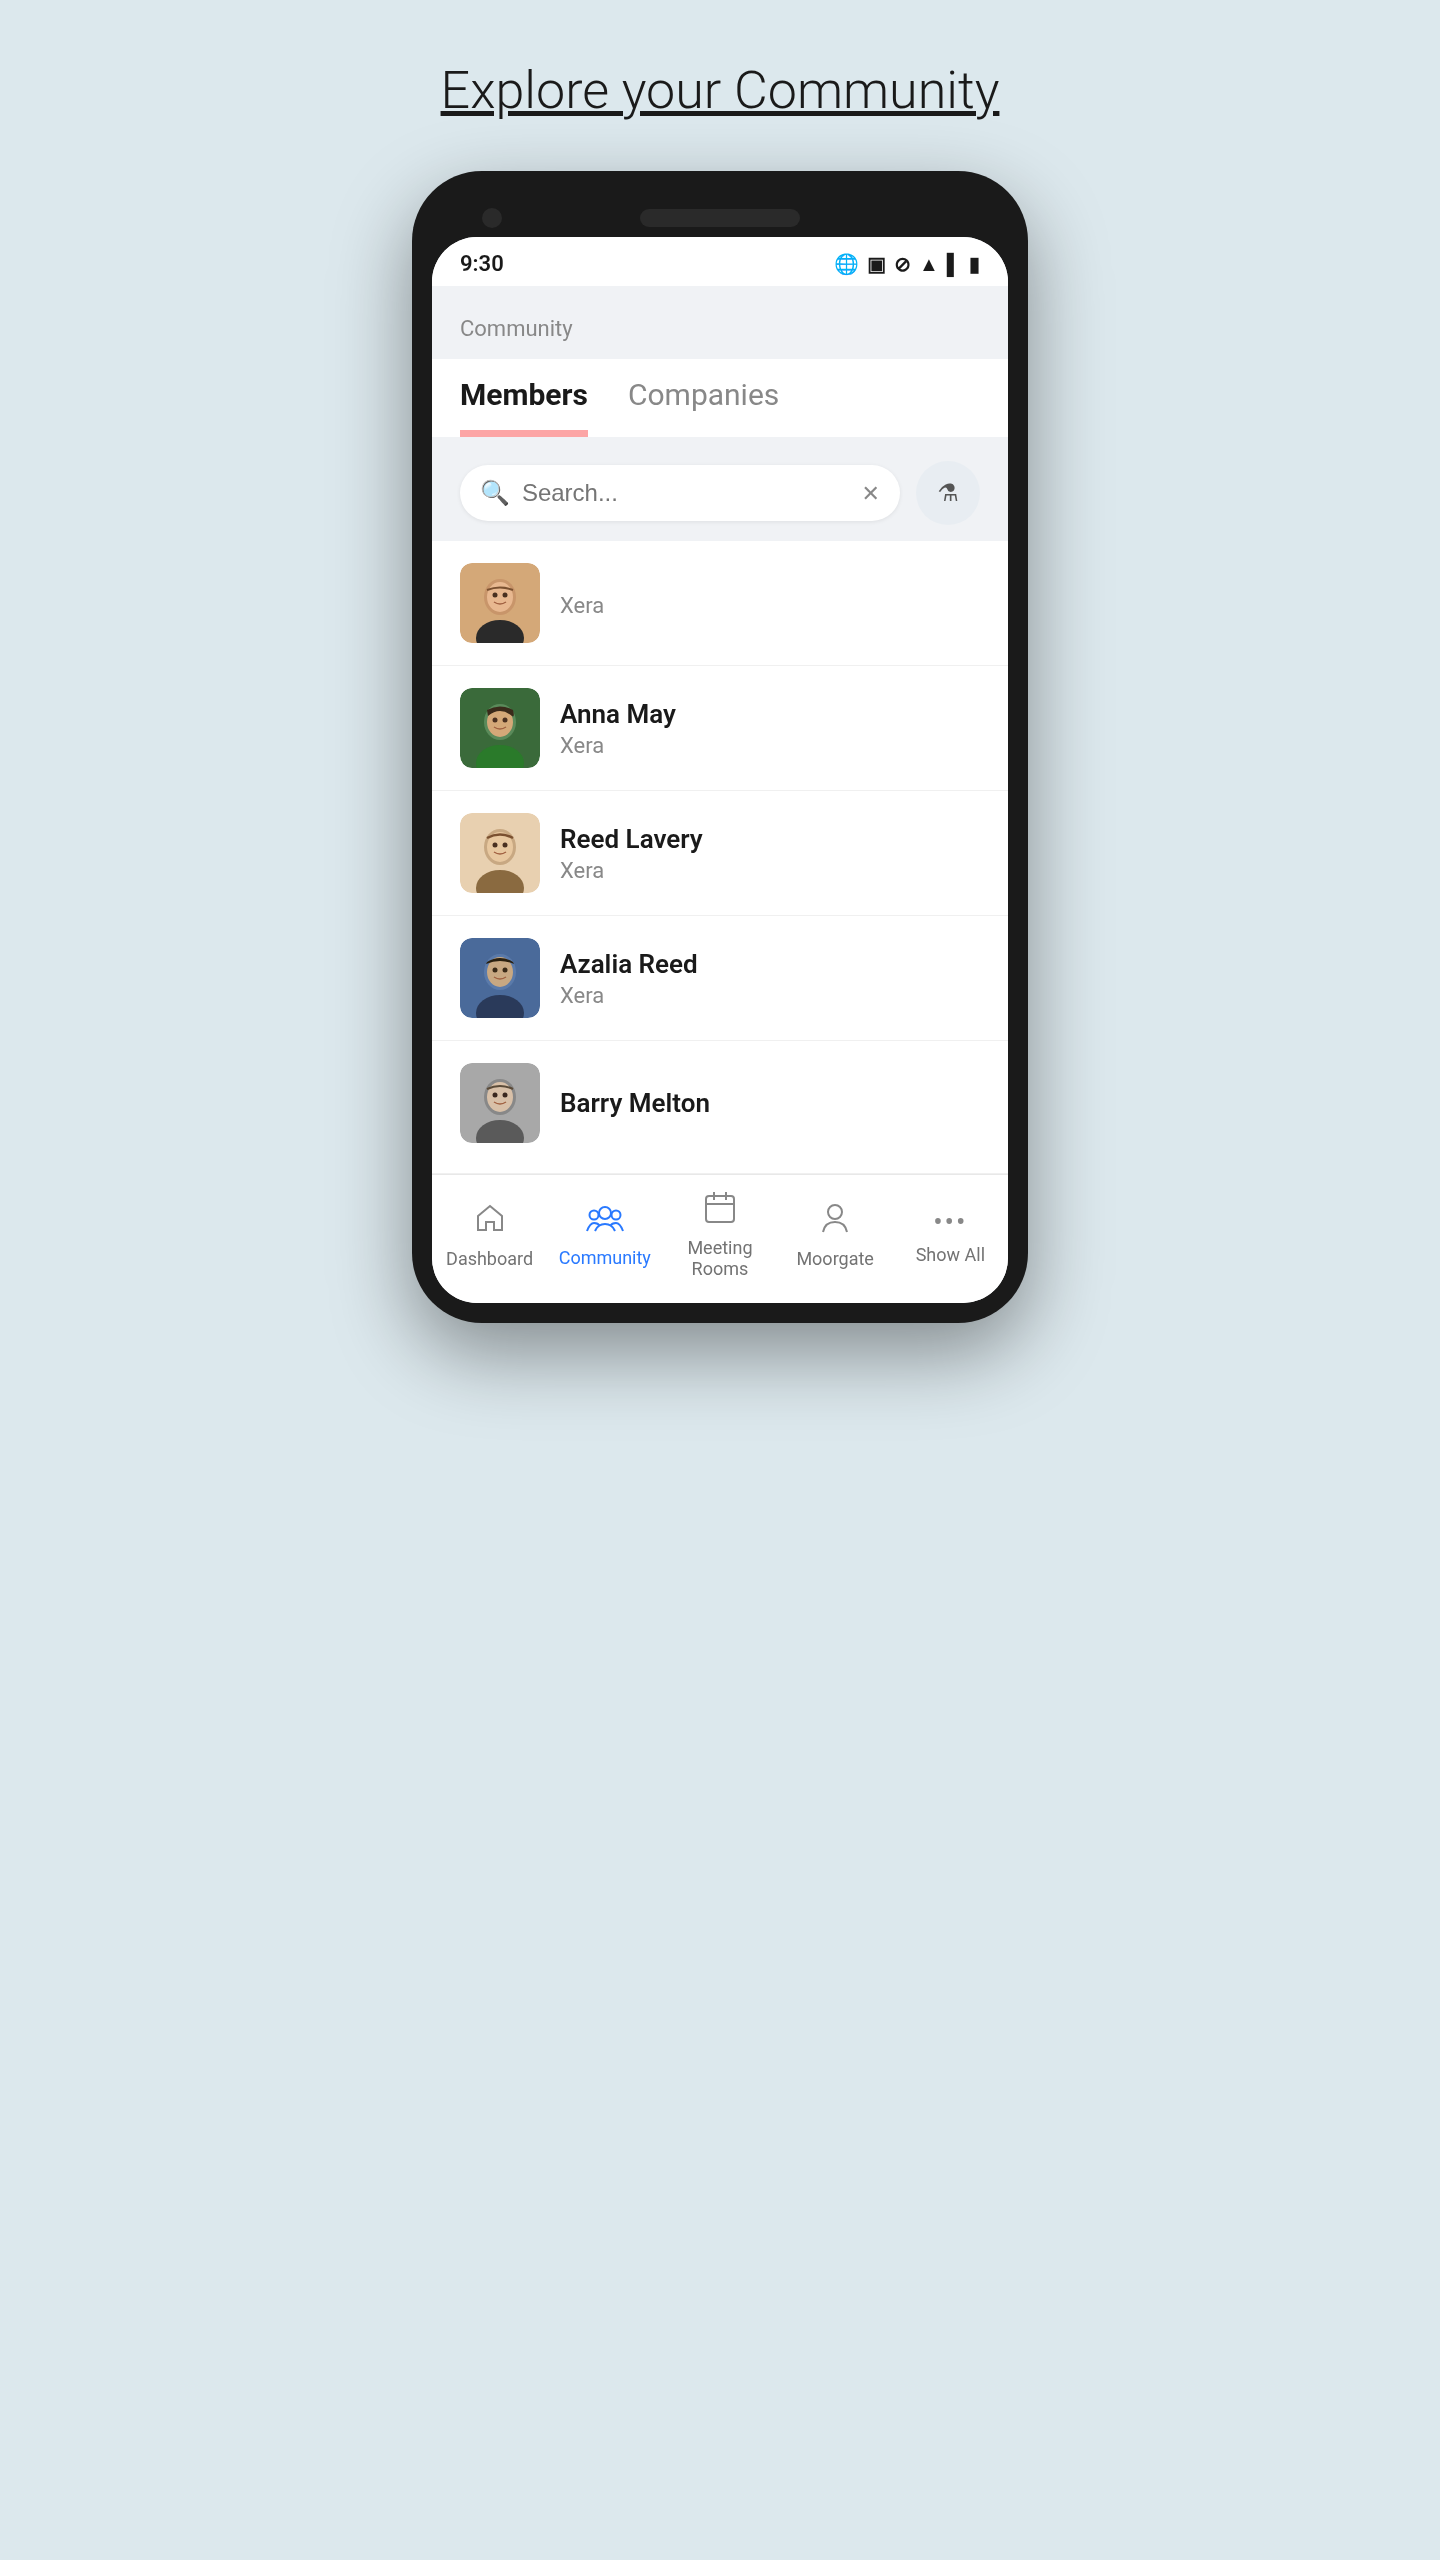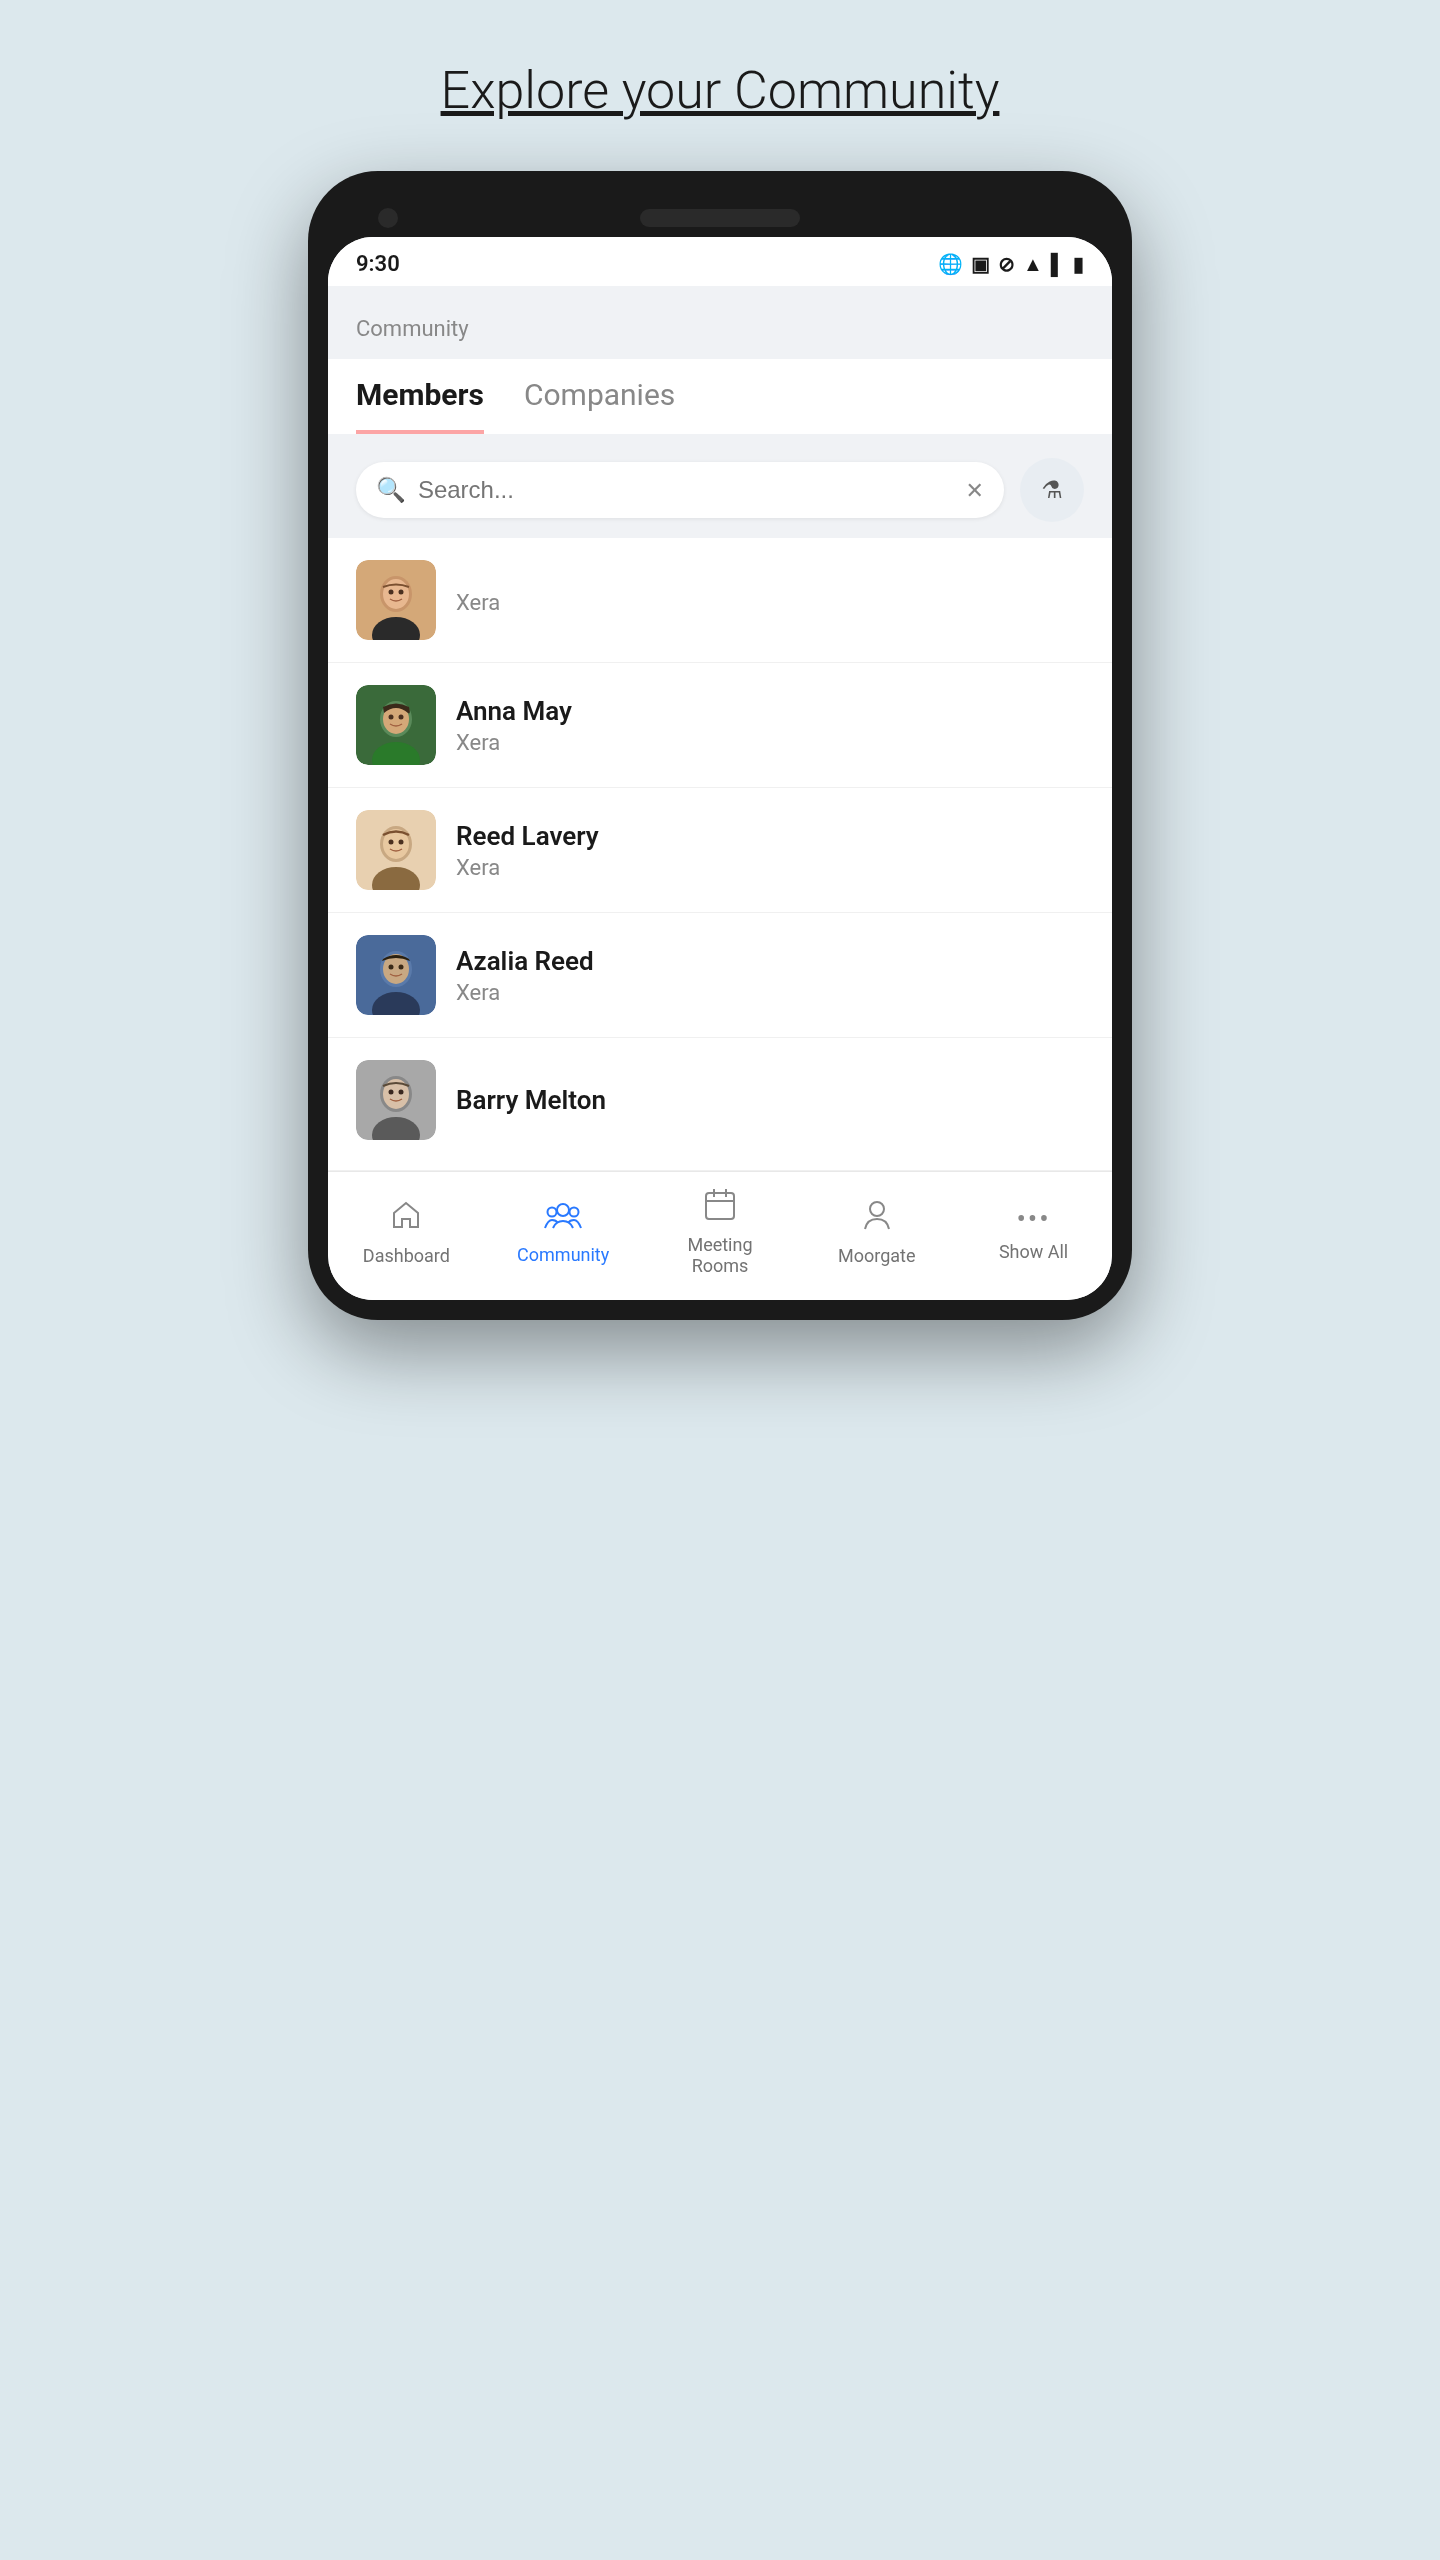--- a/index.html
+++ b/index.html
@@ -14,21 +14,21 @@
     }
     .page-title {
       font-size: 52px;
       font-weight: 300;
       color: #1a1a1a;
       margin-bottom: 50px;
       text-align: center;
       text-decoration: underline;
     }
     .phone-outer {
-      width: 824px;
+      width: 616px;
       background: #1a1a1a;
       border-radius: 70px;
       padding: 20px;
       box-shadow: 0 30px 80px rgba(0,0,0,0.4);
       position: relative;
     }
     .phone-top-bar {
       display: flex;
       justify-content: center;
       align-items: center;
@@ -122,21 +122,21 @@
       font-size: 30px;
       padding: 18px 0;
       margin-right: 40px;
       cursor: pointer;
       color: #888;
       border-bottom: 3px solid transparent;
     }
     .tab.active {
       color: #1a1a1a;
       font-weight: 700;
-      border-bottom: 4px solid #fca5a5;
+      border-bottom: 7px solid #fca5a5;
     }
     .search-row {
       display: flex;
       align-items: center;
       gap: 16px;
       margin: 24px 0 10px;
     }
     .search-box {
       flex: 1;
       background: white;

